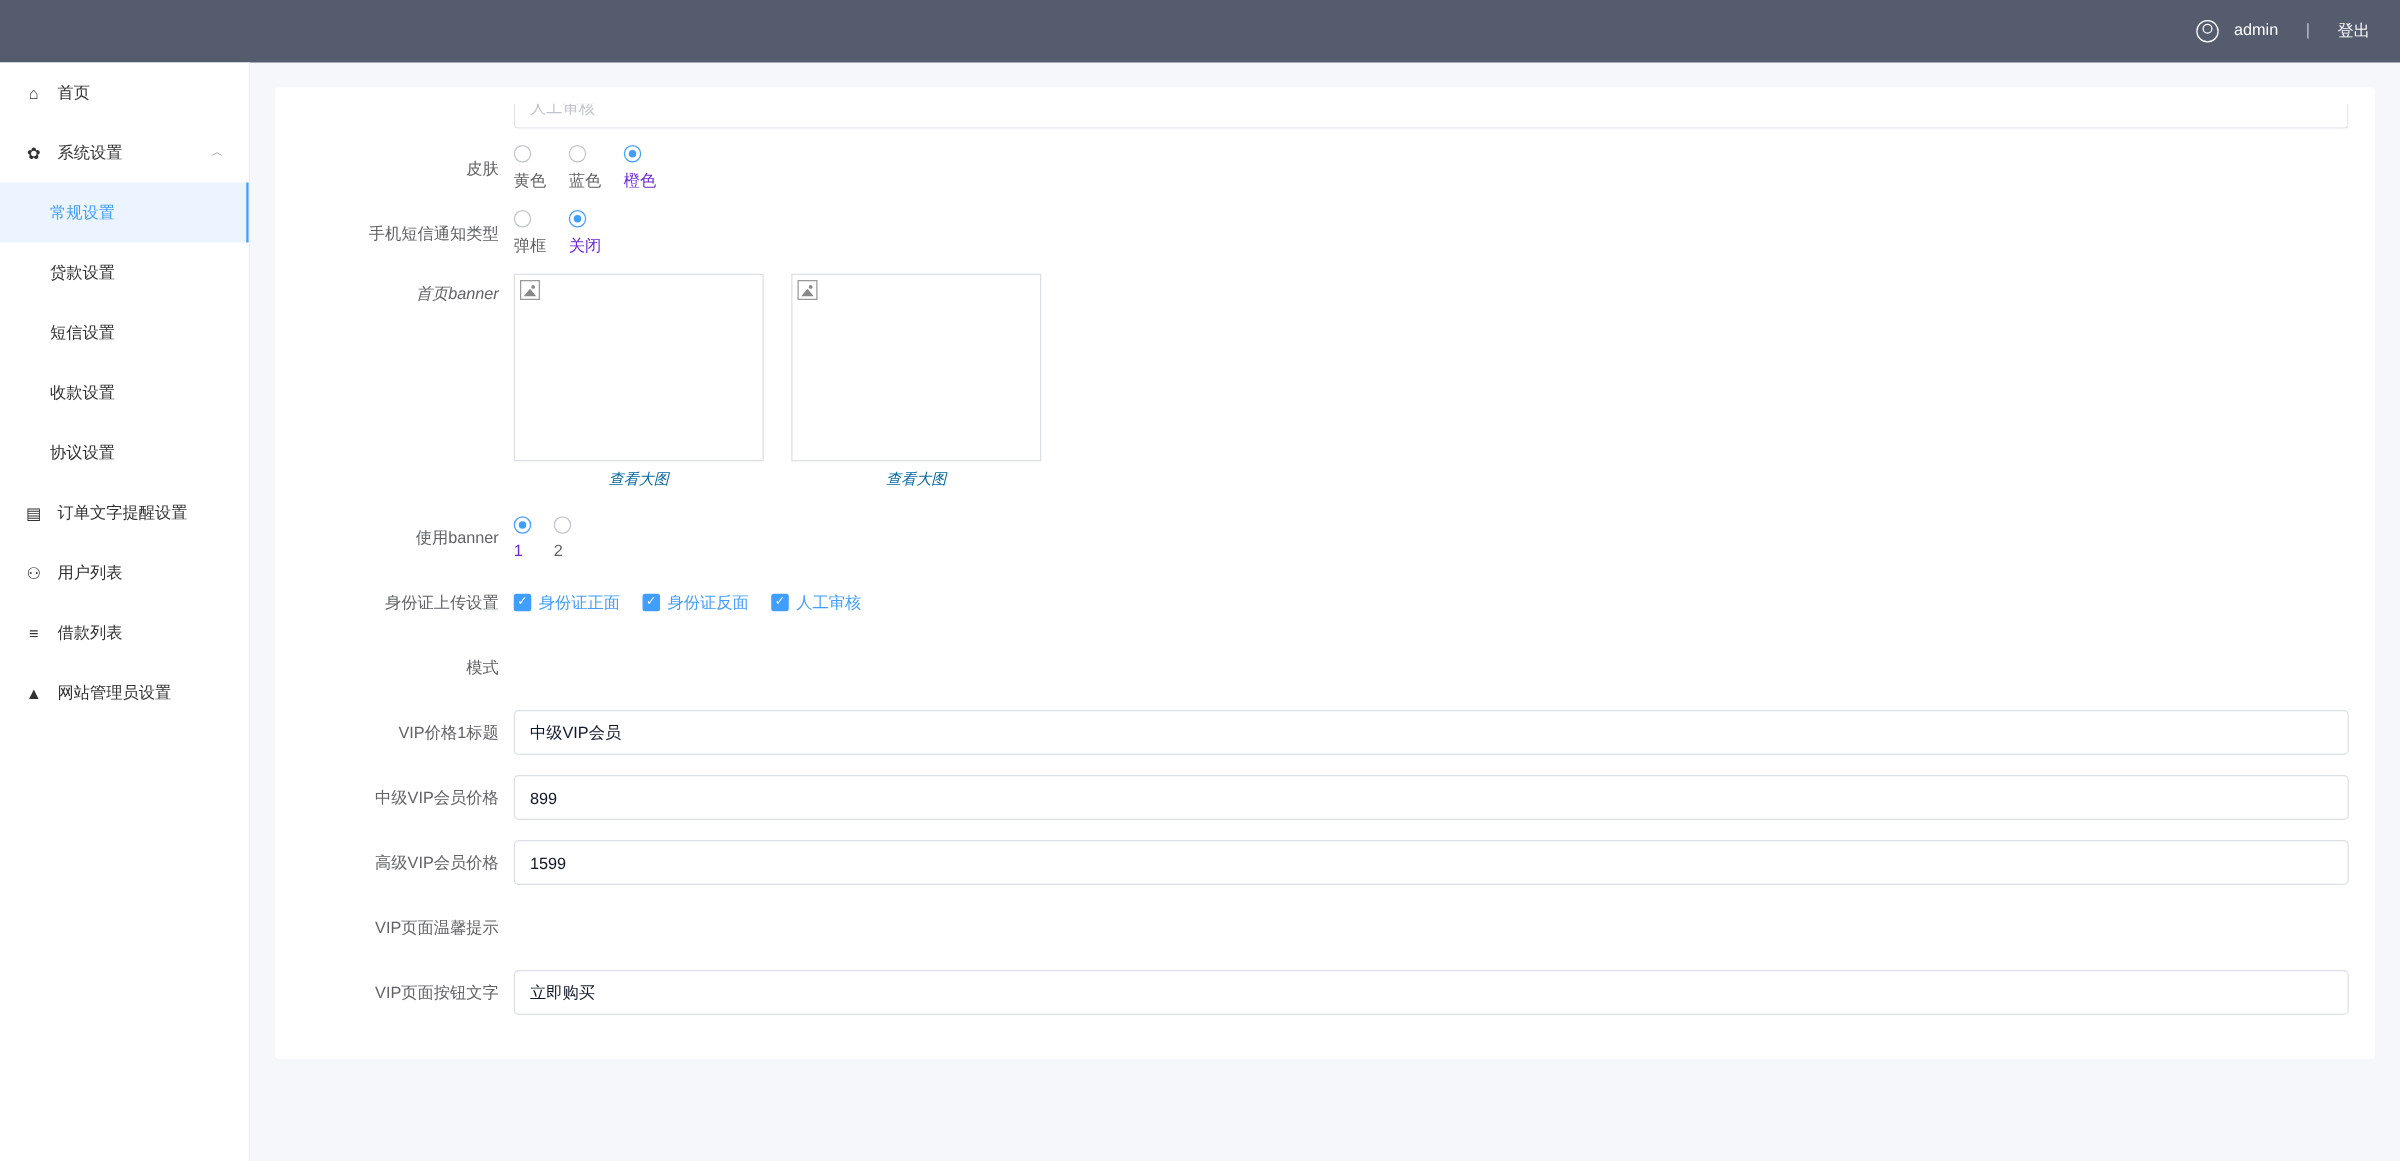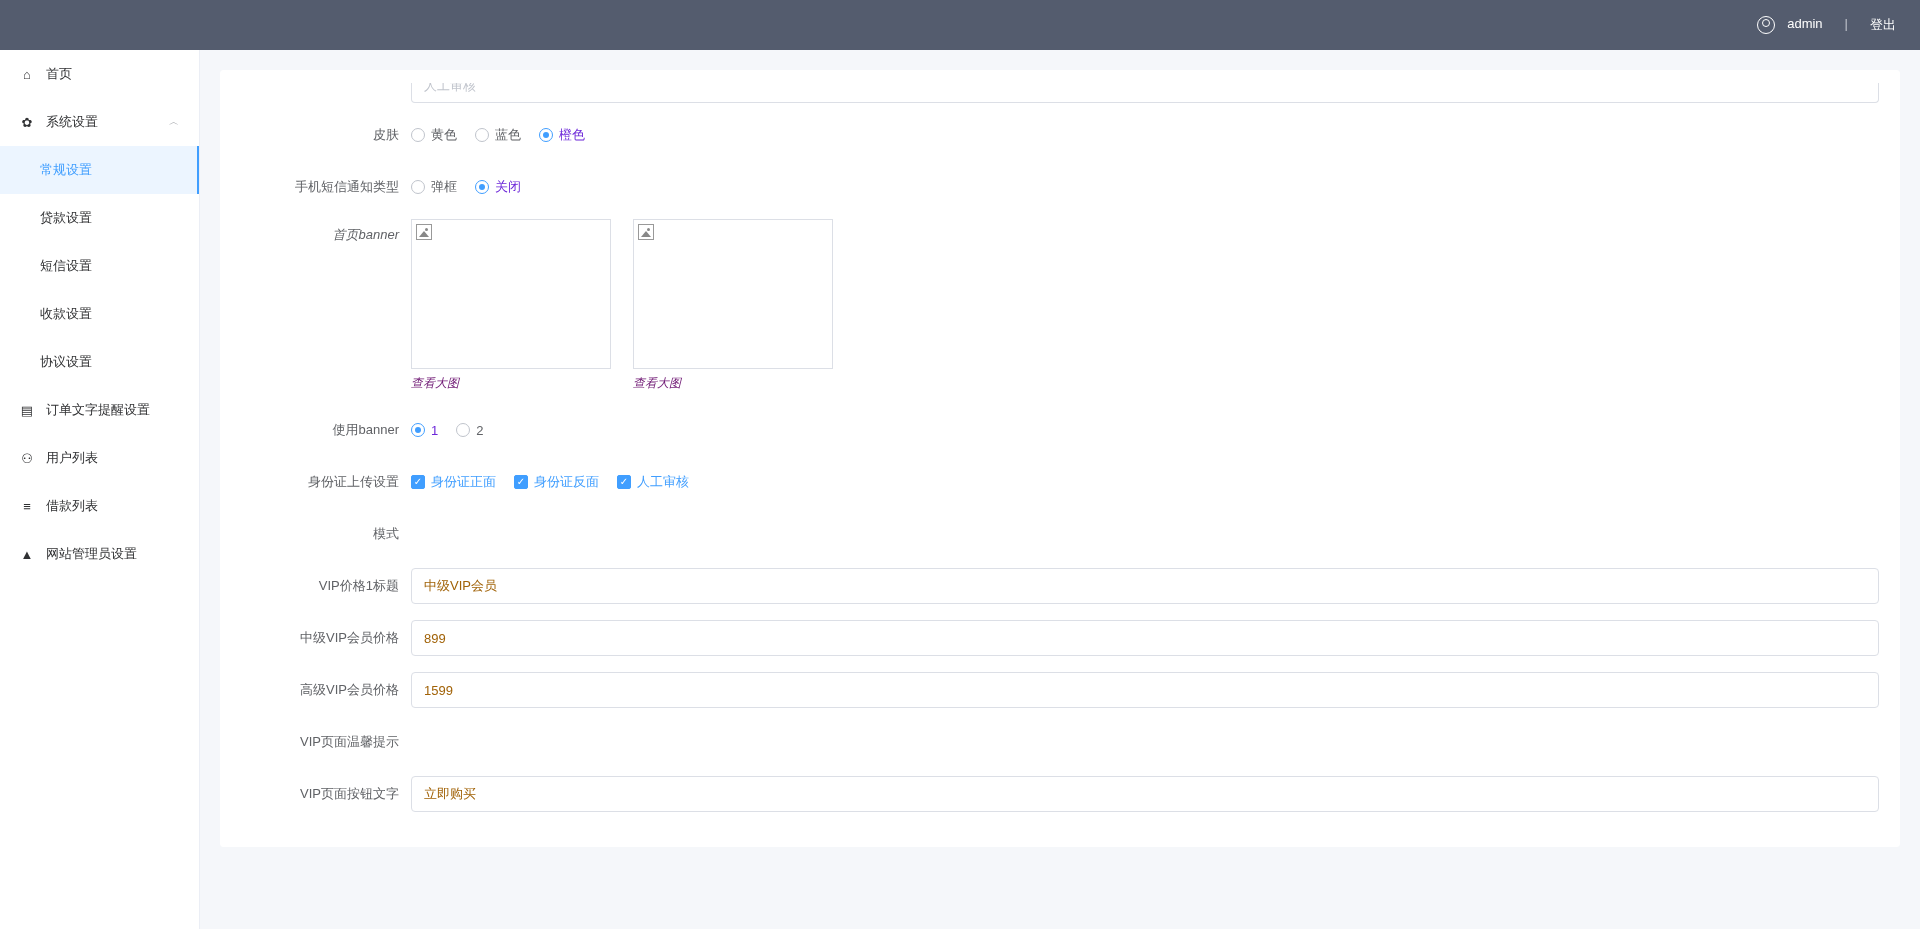--- a/index.html
+++ b/index.html
@@ -27,42 +27,42 @@
 
   
   .content { flex: 1; overflow: auto; padding: 20px; position: relative; }
   .panel { background: #fff; border: 1px solid #fff; border-radius: 3px; padding-top: 12px; padding-bottom: 20px; max-width: 1700px; margin: 0 auto; } 
 
   .form-row { display: flex; align-items: center; min-height: 40px; margin: 12px 20px; }
   .form-row.tall { align-items: flex-start; font-style: italic; }
   .form-label { width: 170px; text-align: right; padding-right: 12px; color: #606266; font-size: 13px; line-height: 32px; }
   .form-control { flex: 1; display: flex; align-items: center; gap: 18px; flex-wrap: wrap; }
 
-  input[type="text"] { width: 100%; height: 36px; border: 1px solid #dcdfe6; border-radius: 4px; padding: 14px 12px; font-size: 13px; color: #a16207; background: #fff; }
-
-  
-  .radio { display: inline-flex; align-items: center; gap: 6px; cursor: pointer; font-size: 13px; }
+  input[type="text"] { width: 100%; height: 36px; border: 1px solid #dcdfe6; border-radius: 4px; padding: 14px 12px; font-size: 13px; color: #0f172a; background: #fff; }
+
+  
+  .radio { display: inline-flex; gap: 6px; cursor: pointer; font-size: 13px; flex-direction: column; }
   .radio .rdot { width: 14px; height: 14px; border-radius: 50%; border: 1px solid #c0c4cc; display: inline-flex; align-items: center; justify-content: center; }
   .radio.checked .rdot { border-color: #409eff; }
   .radio.checked .rdot::after { content: ""; width: 6px; height: 6px; background: #409eff; border-radius: 50%; }
   .radio .lbl { color: #606266; }
   .radio.checked .lbl { color: #6d28d9; }
 
   
   .checkbox { display: inline-flex; align-items: center; gap: 6px; cursor: pointer; font-size: 13px; }
   .checkbox .cbox { width: 14px; height: 14px; border: 1px solid #409eff; background: #409eff; border-radius: 2px; display: inline-flex; align-items: center; justify-content: center; color: #fff; font-size: 10px; line-height: 1; }
   .checkbox .lbl { color: #409eff; }
 
   
   .banner-box { width: 200px; }
   .img-frame { width: 200px; height: 150px; border: 1px solid #dcdfe6; background: #fff; position: relative; }
   .broken { position: absolute; top: 4px; left: 4px; width: 16px; height: 16px; border: 1px solid #999; }
   .broken::before { content: ""; position: absolute; width: 0; height: 0; border-left: 5px solid transparent; border-right: 5px solid transparent; border-bottom: 6px solid #888; bottom: 2px; left: 2px; }
   .broken::after { content: ""; position: absolute; width: 3px; height: 3px; border-radius: 50%; background: #888; top: 3px; right: 3px; }
-  .view-big { font-size: 12px; color: #701a75; padding: 6px 0; }
+  .view-big { text-align: center; font-size: 12px; color: #0369a1; padding: 6px 0; }
 
   
   .content::-webkit-scrollbar { width: 14px; }
   .content::-webkit-scrollbar-track { background: #f1f1f1; }
   .content::-webkit-scrollbar-thumb { background: #c1c1c1; border-radius: 2px; }
 
   
   .form-row.cutoff .form-label { visibility: hidden; }
   .form-row.cutoff { border-top: none; height: 20px; min-height: 20px; margin-top: 0; align-items: flex-start; overflow: hidden; justify-content: flex-end; }
   .form-row.cutoff .cut-placeholder { width: 100%; height: 20px; border-left: 1px solid #dcdfe6; border-right: 1px solid #dcdfe6; border-bottom: 1px solid #dcdfe6; border-radius: 0 0 4px 4px; color: #c0c4cc; padding-left: 12px; font-size: 13px; line-height: 6px; }

